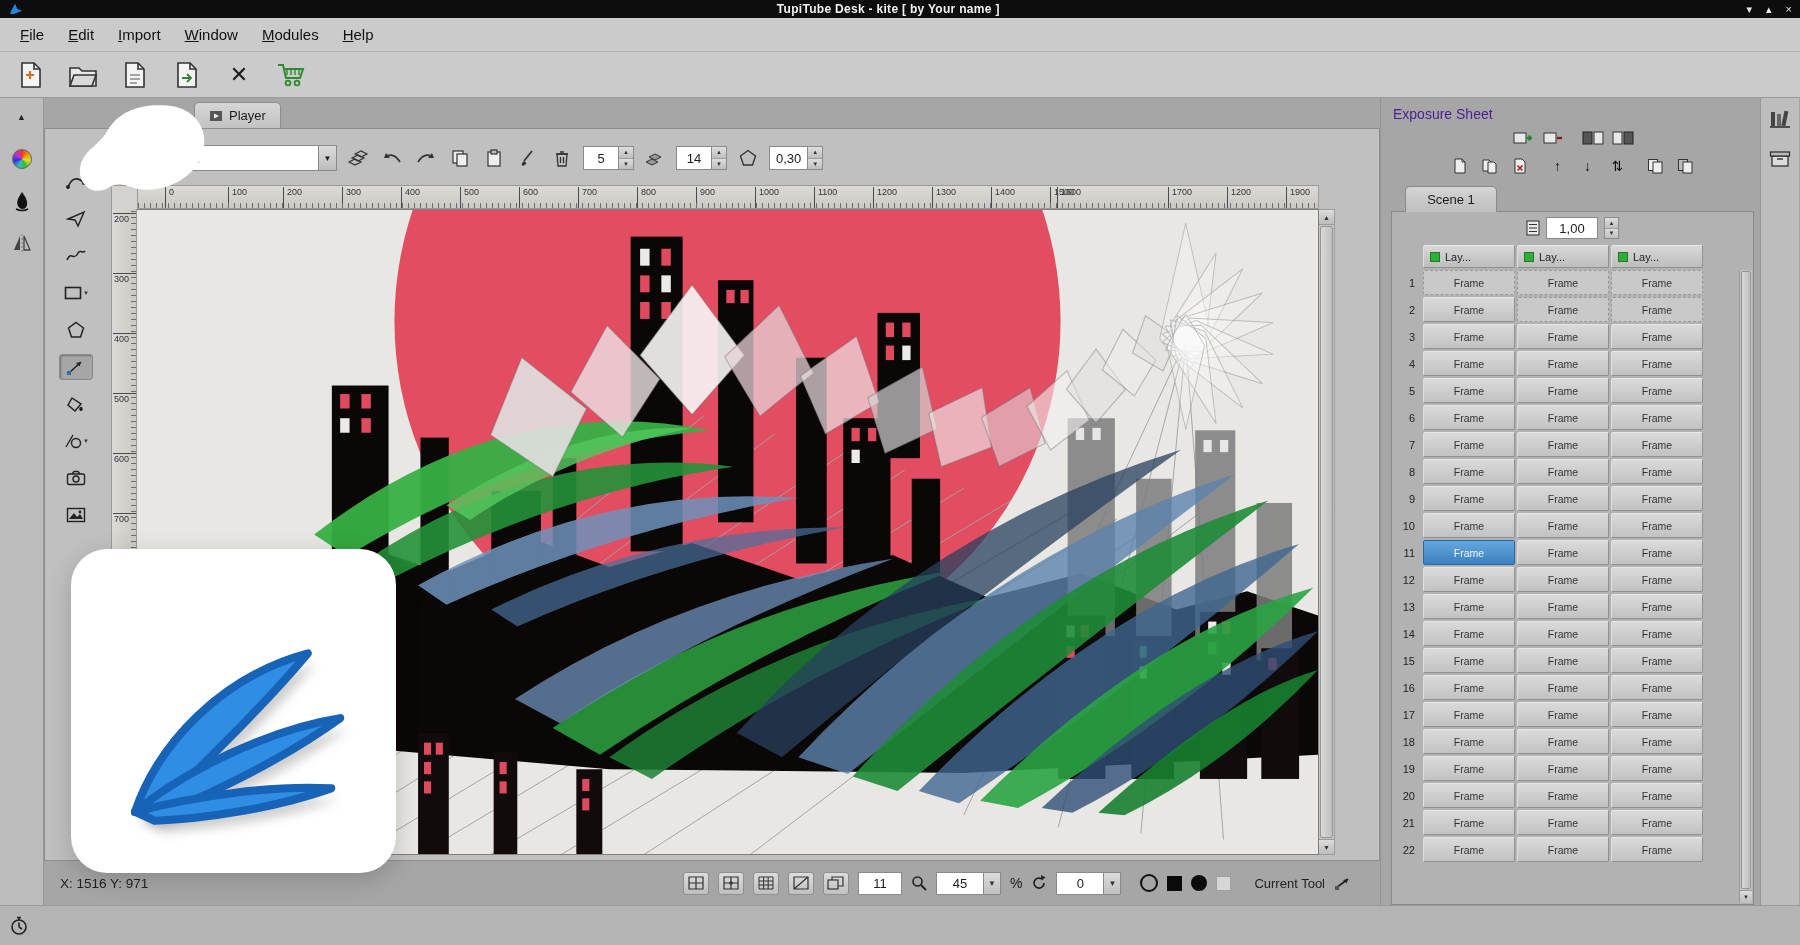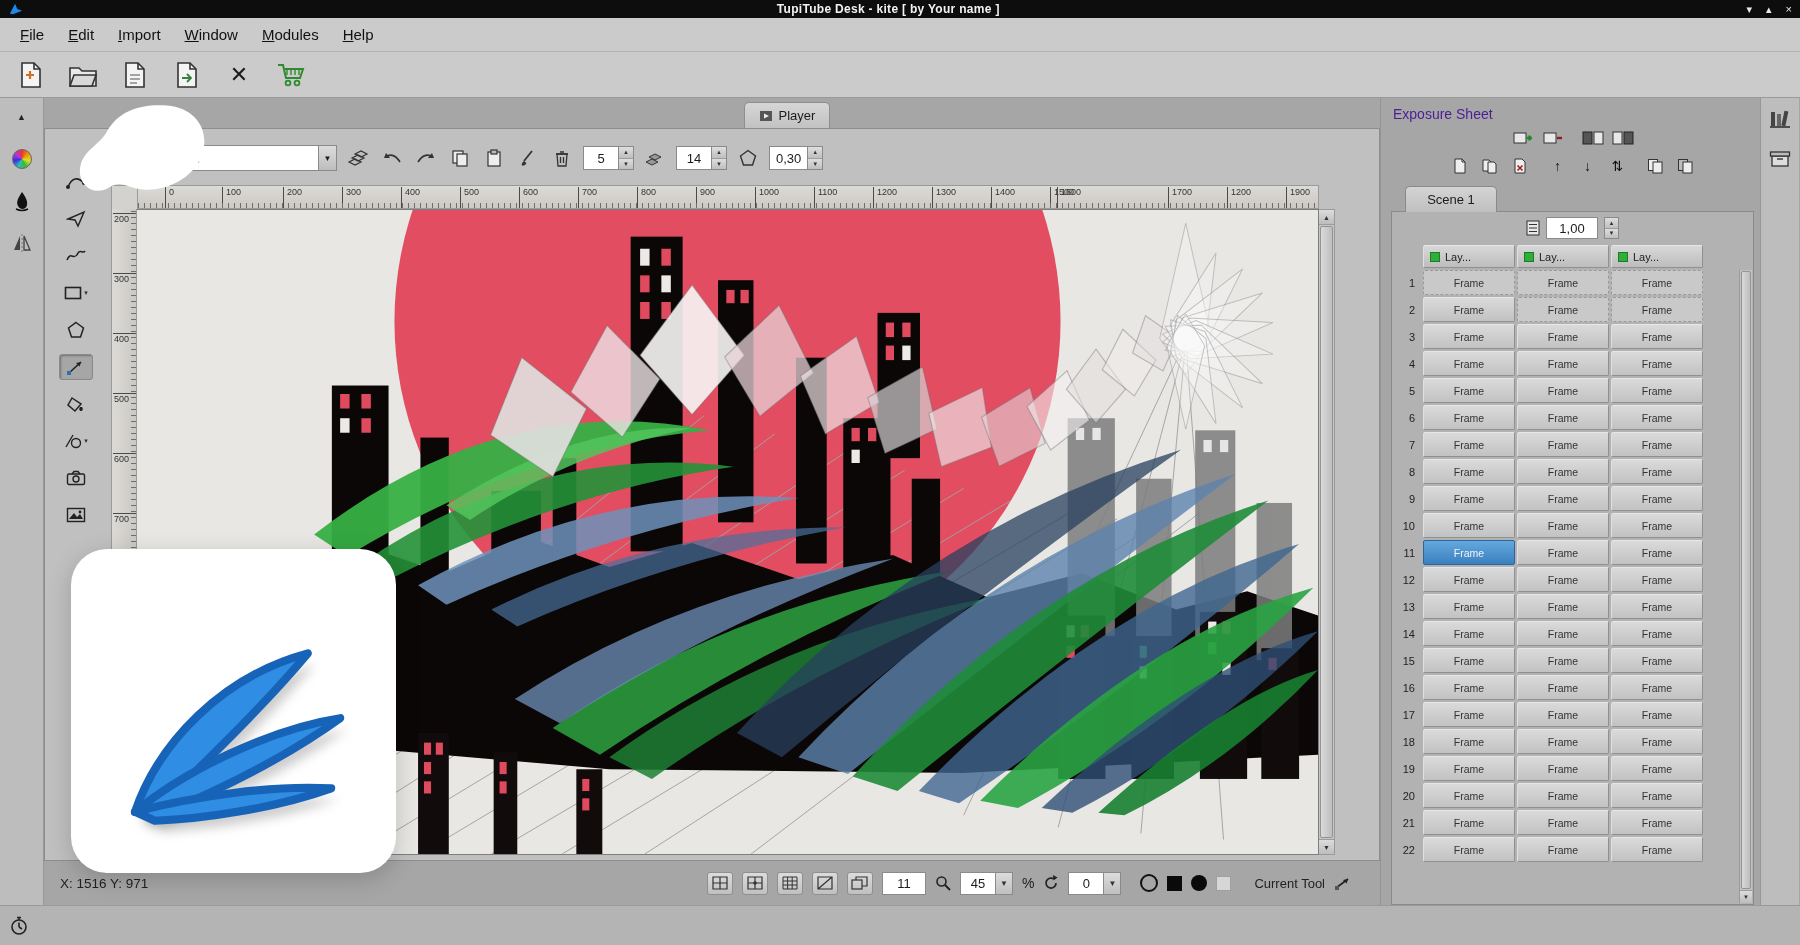--- a/index.html
+++ b/index.html
@@ -25,21 +25,21 @@
   .tb-x { font-size:22px; font-weight:bold; color:#1a1a1a; }
 
   
   .workspace { display:flex; height:807px; }
 
   .left-strip { width:44px; background:#bdbdbd; border-right:1px solid #979797; display:flex; flex-direction:column; align-items:center; padding-top:6px; gap:16px; }
   .strip-btn { width:28px; height:26px; display:flex; align-items:center; justify-content:center; }
   .color-wheel { width:20px; height:20px; border-radius:50%; background:conic-gradient(#e33,#e90,#dd3,#3b3,#3bb,#33d,#b3d,#e33); border:1px solid #666; }
 
   .center-panel { width:1336px; display:flex; flex-direction:column; position:relative; }
-  .tab-row { height:30px; display:flex; align-items:flex-end; padding-left:150px;justify-content:center; }
+  .tab-row { height:30px; display:flex; align-items:flex-end; padding-left:150px; }
   .doc-tab { height:26px; background:linear-gradient(#d6d6d6,#c2c2c2); border:1px solid #8e8e8e; border-bottom:none; border-radius:5px 5px 0 0; display:flex; align-items:center; gap:6px; padding:0 14px; font-size:13px; }
   .panel-box { flex:1; background:#c0c0c0; border:1px solid #8e8e8e; display:flex; overflow:hidden; }
 
   .tool-column { width:62px; padding-top:40px; display:flex; flex-direction:column; align-items:center; gap:11px; }
   .tool-btn { width:34px; height:26px; display:flex; align-items:center; justify-content:center; gap:2px; border-radius:3px; }
   .tool-btn.pressed { background:#a6a6a6; border:1px solid #8a8a8a; box-shadow:inset 1px 1px 2px rgba(0,0,0,.3); }
   .tool-dd { font-size:7px; color:#333; }
 
   .main-col { flex:1; display:flex; flex-direction:column; padding:14px 44px 5px 4px; }
 
@@ -70,21 +70,21 @@
   .v-scroll .sc-btn { height:15px; display:flex; align-items:center; justify-content:center; font-size:7px; color:#333; background:linear-gradient(#dcdcdc,#bdbdbd); border-bottom:1px solid #9d9d9d; }
   .v-scroll .sc-btn.bottom { border-top:1px solid #9d9d9d; border-bottom:none; }
   .v-scroll .sc-thumb { flex:1; margin:1px; background:linear-gradient(90deg,#dadada,#bebebe); border:1px solid #949494; border-radius:2px; }
 
   .bottom-row { height:44px; display:flex; align-items:center; padding:0 16px; gap:10px; }
   .coords { font-size:13.5px; color:#222; }
   .br-group { margin-left:auto; display:flex; align-items:center; gap:9px; padding-right:10px; }
   .sq-btn { width:26px; height:23px; background:linear-gradient(#dcdcdc,#c0c0c0); border:1px solid #8f8f8f; border-radius:3px; display:flex; align-items:center; justify-content:center; }
   .field { background:#fff; border:1px solid #8a8a8a; height:23px; display:flex; align-items:center; justify-content:center; font-size:13px; }
   .f-frame { width:44px; }
-  .f-num { width:36px; }
+  .f-num { width:48px; }
   .dd-btn { width:17px; height:23px; background:linear-gradient(#dcdcdc,#bfbfbf); border:1px solid #8a8a8a; border-left:none; display:flex; align-items:center; justify-content:center; font-size:8px; color:#333; }
   .shape-circle-outline { width:18px; height:18px; border:2px solid #111; border-radius:50%; }
   .shape-square-filled { width:15px; height:15px; background:#0a0a0a; }
   .shape-circle-filled { width:16px; height:16px; background:#0a0a0a; border-radius:50%; }
   .shape-square-empty { width:15px; height:15px; background:#d6d6d6; border:1px solid #a0a0a0; }
   .ct-label { font-size:13px; color:#222; margin-left:14px; }
 
   
   .right-panel { width:380px; background:#a6a6a6; border-left:1px solid #949494; display:flex; flex-direction:column; padding:4px 6px 0 10px; }
   .exp-title { font-size:14px; color:#4c1d95; padding:4px 0 2px 2px; }
@@ -364,21 +364,21 @@
                   <span>▲</span>
                   <span>▼</span>
                 </span>
             </div>
           </div>
 
           <div class="hruler-row">
             <div class="ruler-corner"></div>
             <div class="h-ruler">
                 <span class="hr-tick" style="left: 27px;">0</span>
-                <span class="hr-tick" style="left: 84px;">100</span>
+                <span class="hr-tick" style="left: 90px;">100</span>
                 <span class="hr-tick" style="left: 145px;">200</span>
                 <span class="hr-tick" style="left: 204px;">300</span>
                 <span class="hr-tick" style="left: 263px;">400</span>
                 <span class="hr-tick" style="left: 322px;">500</span>
                 <span class="hr-tick" style="left: 381px;">600</span>
                 <span class="hr-tick" style="left: 440px;">700</span>
                 <span class="hr-tick" style="left: 499px;">800</span>
                 <span class="hr-tick" style="left: 558px;">900</span>
                 <span class="hr-tick" style="left: 617px;">1000</span>
                 <span class="hr-tick" style="left: 676px;">1100</span>

